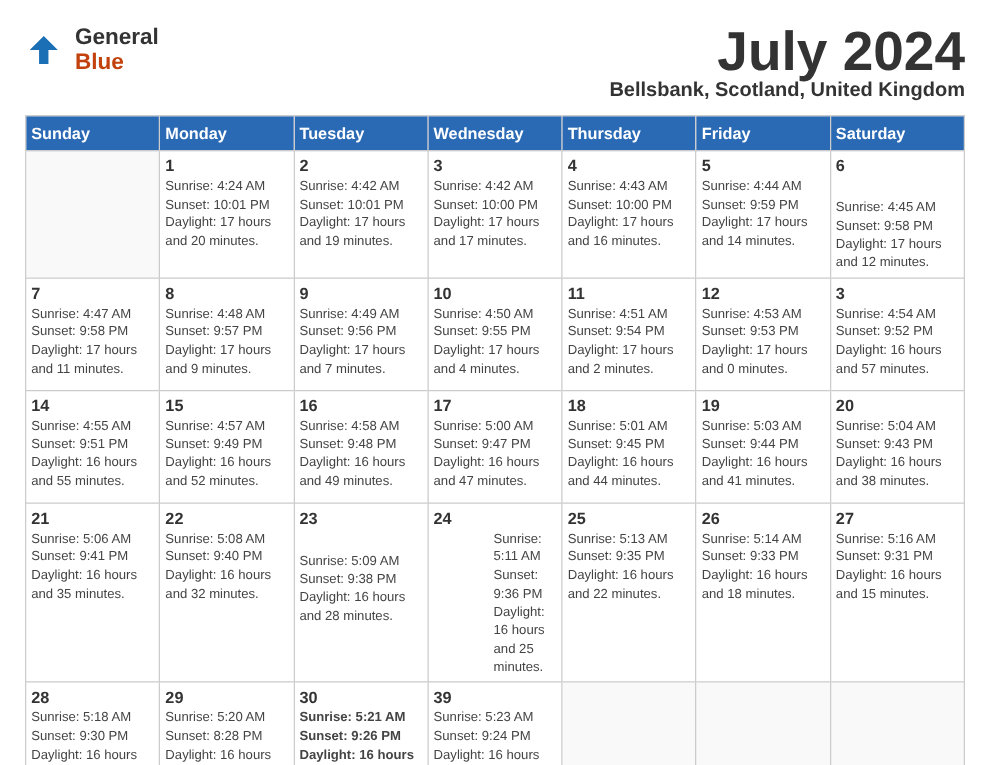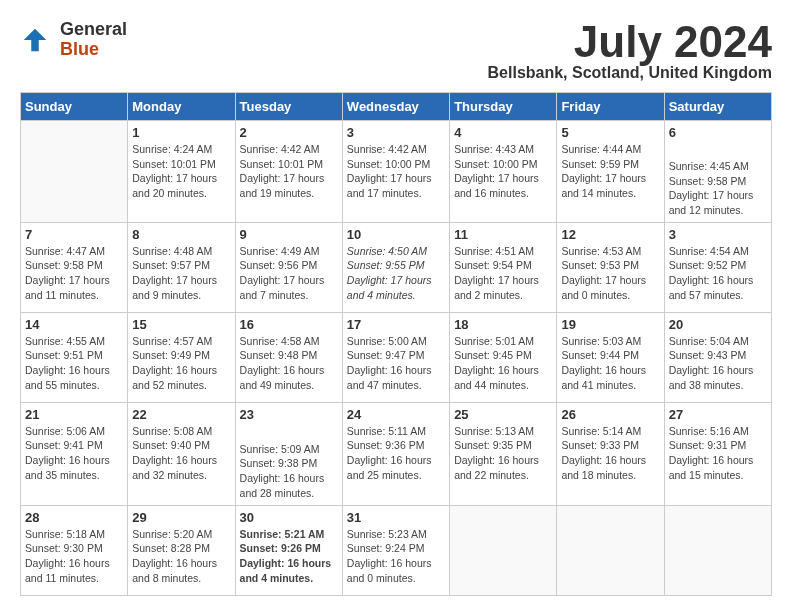--- a/index.html
+++ b/index.html
@@ -179,21 +179,21 @@
 Daylight: 17 hours and 9 minutes.</div>
         </td>
         <td>
           <span class="day-number">9</span>
           <div class="day-info" style="white-space: pre-line;">Sunrise: 4:49 AM
 Sunset: 9:56 PM
 Daylight: 17 hours and 7 minutes.</div>
         </td>
         <td>
           <span class="day-number">10</span>
-          <div class="day-info" style="white-space: pre-line; font-style: italic;">Sunrise: 4:50 AM
+          <div class="day-info" style="white-space: pre-line;">Sunrise: 4:50 AM
 Sunset: 9:55 PM
 Daylight: 17 hours and 4 minutes.</div>
         </td>
         <td>
           <span class="day-number">11</span>
           <div class="day-info" style="white-space: pre-line;">Sunrise: 4:51 AM
 Sunset: 9:54 PM
 Daylight: 17 hours and 2 minutes.</div>
         </td>
         <td>
@@ -267,21 +267,21 @@
 Daylight: 16 hours and 32 minutes.</div>
         </td>
         <td>
           <span class="day-number">23</span>
           <div class="day-info" style="white-space: pre-line; margin-top: 20px;">Sunrise: 5:09 AM
 Sunset: 9:38 PM
 Daylight: 16 hours and 28 minutes.</div>
         </td>
         <td>
           <span class="day-number">24</span>
-          <div class="day-info" style="white-space: pre-line;">Sunrise: 5:11 AM
+          <div class="day-info" style="white-space: pre-line; margin-left: 48px;">Sunrise: 5:11 AM
 Sunset: 9:36 PM
 Daylight: 16 hours and 25 minutes.</div>
         </td>
         <td>
           <span class="day-number">25</span>
           <div class="day-info" style="white-space: pre-line;">Sunrise: 5:13 AM
 Sunset: 9:35 PM
 Daylight: 16 hours and 22 minutes.</div>
         </td>
         <td>
@@ -310,21 +310,21 @@
 Sunset: 8:28 PM
 Daylight: 16 hours and 8 minutes.</div>
         </td>
         <td>
           <span class="day-number">30</span>
           <div class="day-info" style="white-space: pre-line; font-weight: bold;">Sunrise: 5:21 AM
 Sunset: 9:26 PM
 Daylight: 16 hours and 4 minutes.</div>
         </td>
         <td>
-          <span class="day-number">31</span>
+          <span class="day-number">39</span>
           <div class="day-info" style="white-space: pre-line;">Sunrise: 5:23 AM
 Sunset: 9:24 PM
 Daylight: 16 hours and 0 minutes.</div>
         </td>
         <td class="empty"></td>
         <td class="empty"></td>
         <td class="empty"></td>
       </tr>
     </tbody>
 </table>

